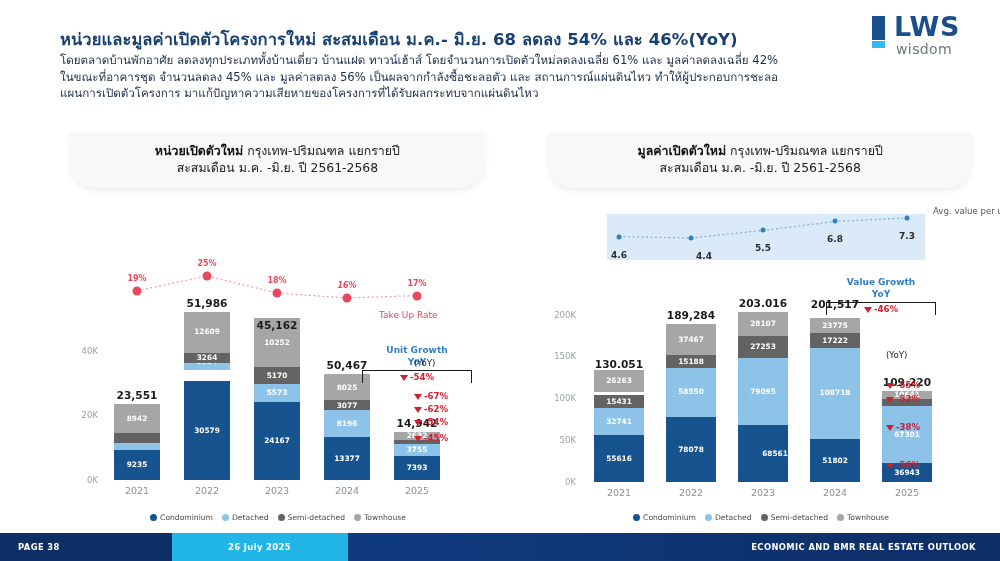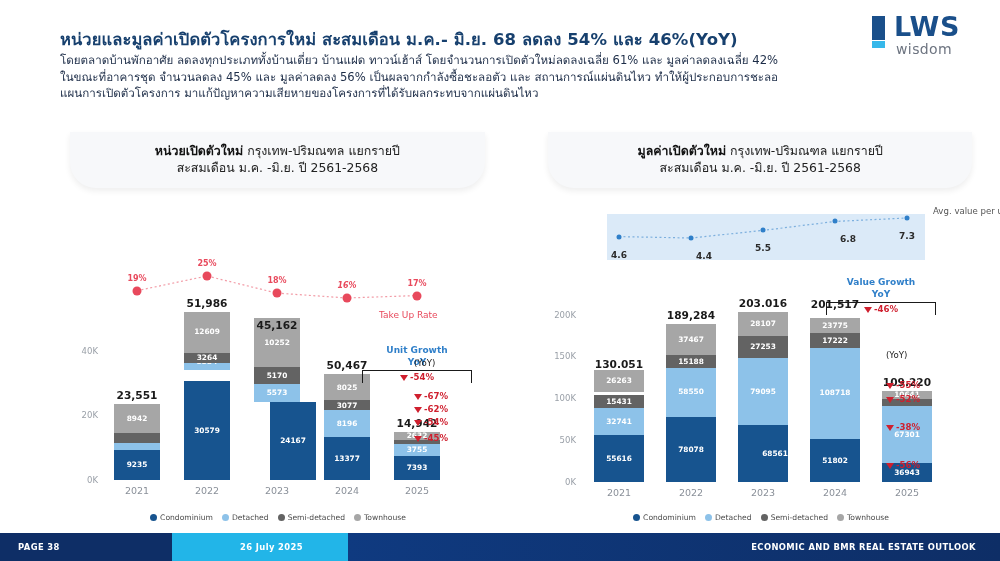--- a/index.html
+++ b/index.html
@@ -184,21 +184,21 @@
                 <span>5534</span>
               </div>
               <div class="seg s-semi" style="bottom: 116.875px; height: 10.5635px;">
                 <span>3264</span>
               </div>
               <div class="seg s-town" style="bottom: 127.438px; height: 40.8073px;">
                 <span>12609</span>
               </div>
             </div>
             <div class="bargroup" style="left: 150px; width: 46px; height: 146.161px;">
-              <div class="seg s-condo" style="bottom: 0px; height: 78.2132px; margin-left: 16px;">
+              <div class="seg s-condo" style="bottom: 0px; height: 78.2132px;">
                 <span>24167</span>
               </div>
               <div class="seg s-det" style="bottom: 78.2132px; height: 18.0363px;">
                 <span>5573</span>
               </div>
               <div class="seg s-semi" style="bottom: 96.2495px; height: 16.732px;">
                 <span>5170</span>
               </div>
               <div class="seg s-town" style="bottom: 112.981px; height: 49px;">
                 <span>10252</span>
@@ -389,21 +389,21 @@
           <svg width="100%" height="300" style="position: absolute; left: 0px; top: 0px;">
             <polyline points="37,26.62068965517242 109,28 181,20.413793103448278 253,11.448275862068964 325,8" fill="none" stroke="#2f7fc9" stroke-opacity=".55" stroke-width="1.2" stroke-dasharray="2,2.5"></polyline>
           </svg>
           <div class="avg-dot" style="left: 37px; top: 26.6207px;"></div>
           <div class="avg-lab" style="left: 37px; top: 44.6207px;">4.6</div>
           <div class="avg-dot" style="left: 109px; top: 28px;"></div>
           <div class="avg-lab" style="left: 122px; top: 46px;">4.4</div>
           <div class="avg-dot" style="left: 181px; top: 20.4138px;"></div>
           <div class="avg-lab" style="left: 181px; top: 38.4138px;">5.5</div>
           <div class="avg-dot" style="left: 253px; top: 11.4483px;"></div>
-          <div class="avg-lab" style="left: 266px; top: 29.4483px;">6.8</div>
+          <div class="avg-lab" style="left: 253px; top: 29.4483px;">6.8</div>
           <div class="avg-dot" style="left: 325px; top: 8px;"></div>
           <div class="avg-lab" style="left: 325px; top: 26px;">7.3</div>
           <div class="avg-name" style="left: 351px; top: -4px;">Avg. value per unit</div>
         </div>
       <div class="legend">
           <div class="lg">
             <i style="background: rgb(23, 84, 143);"></i>
             <span>Condominium</span>
           </div>
           <div class="lg">
@@ -444,16 +444,16 @@
           <div class="yoy-row" style="top: 110px;"><span class="tri"></span><span class="yv">-56%</span></div>
         </div>
       </div>
   </div>
 
   <div class="footer">
     <div class="f1"></div>
     <div class="f2"></div>
     <div class="f3"></div>
     <div class="f-txt" style="left:18px;">PAGE 38</div>
-    <div class="f-txt" style="left:228px;margin-left:12px;">26 July 2025</div>
+    <div class="f-txt" style="left:228px;">26 July 2025</div>
     <div class="f-txt" style="right:24px;">ECONOMIC AND BMR REAL ESTATE OUTLOOK</div>
   </div>
 </div>
 
 </body></html>

